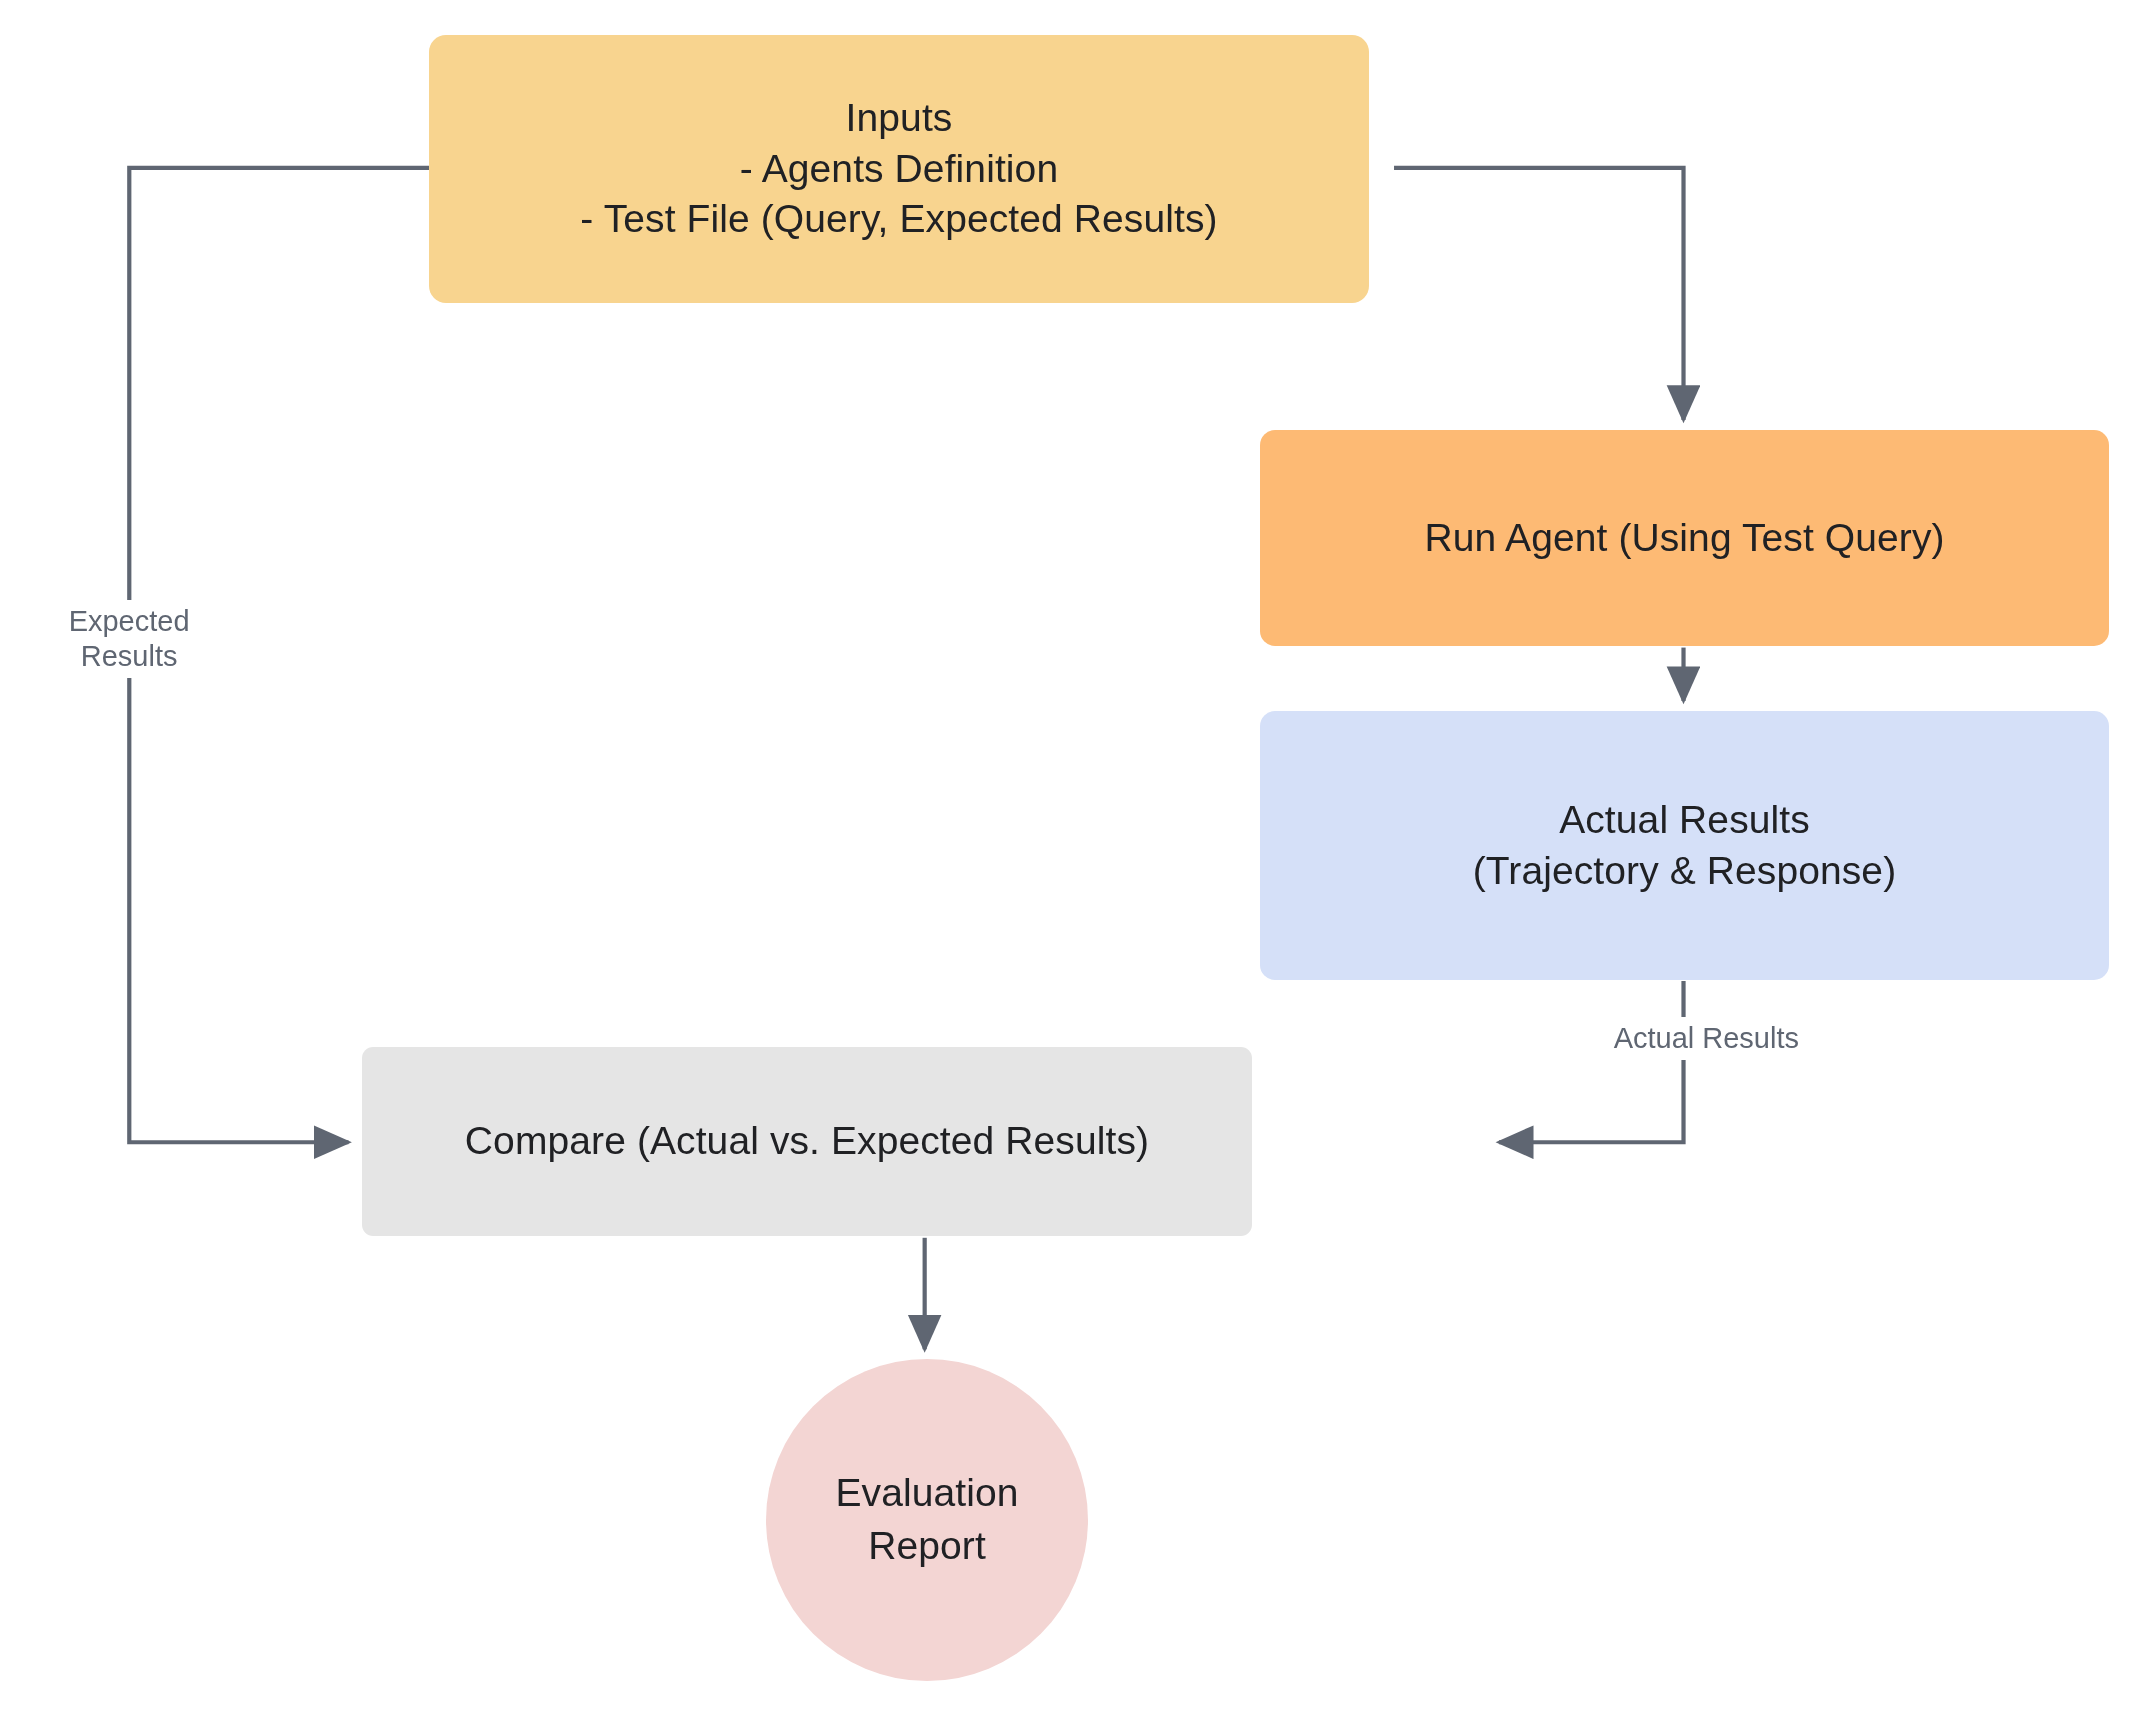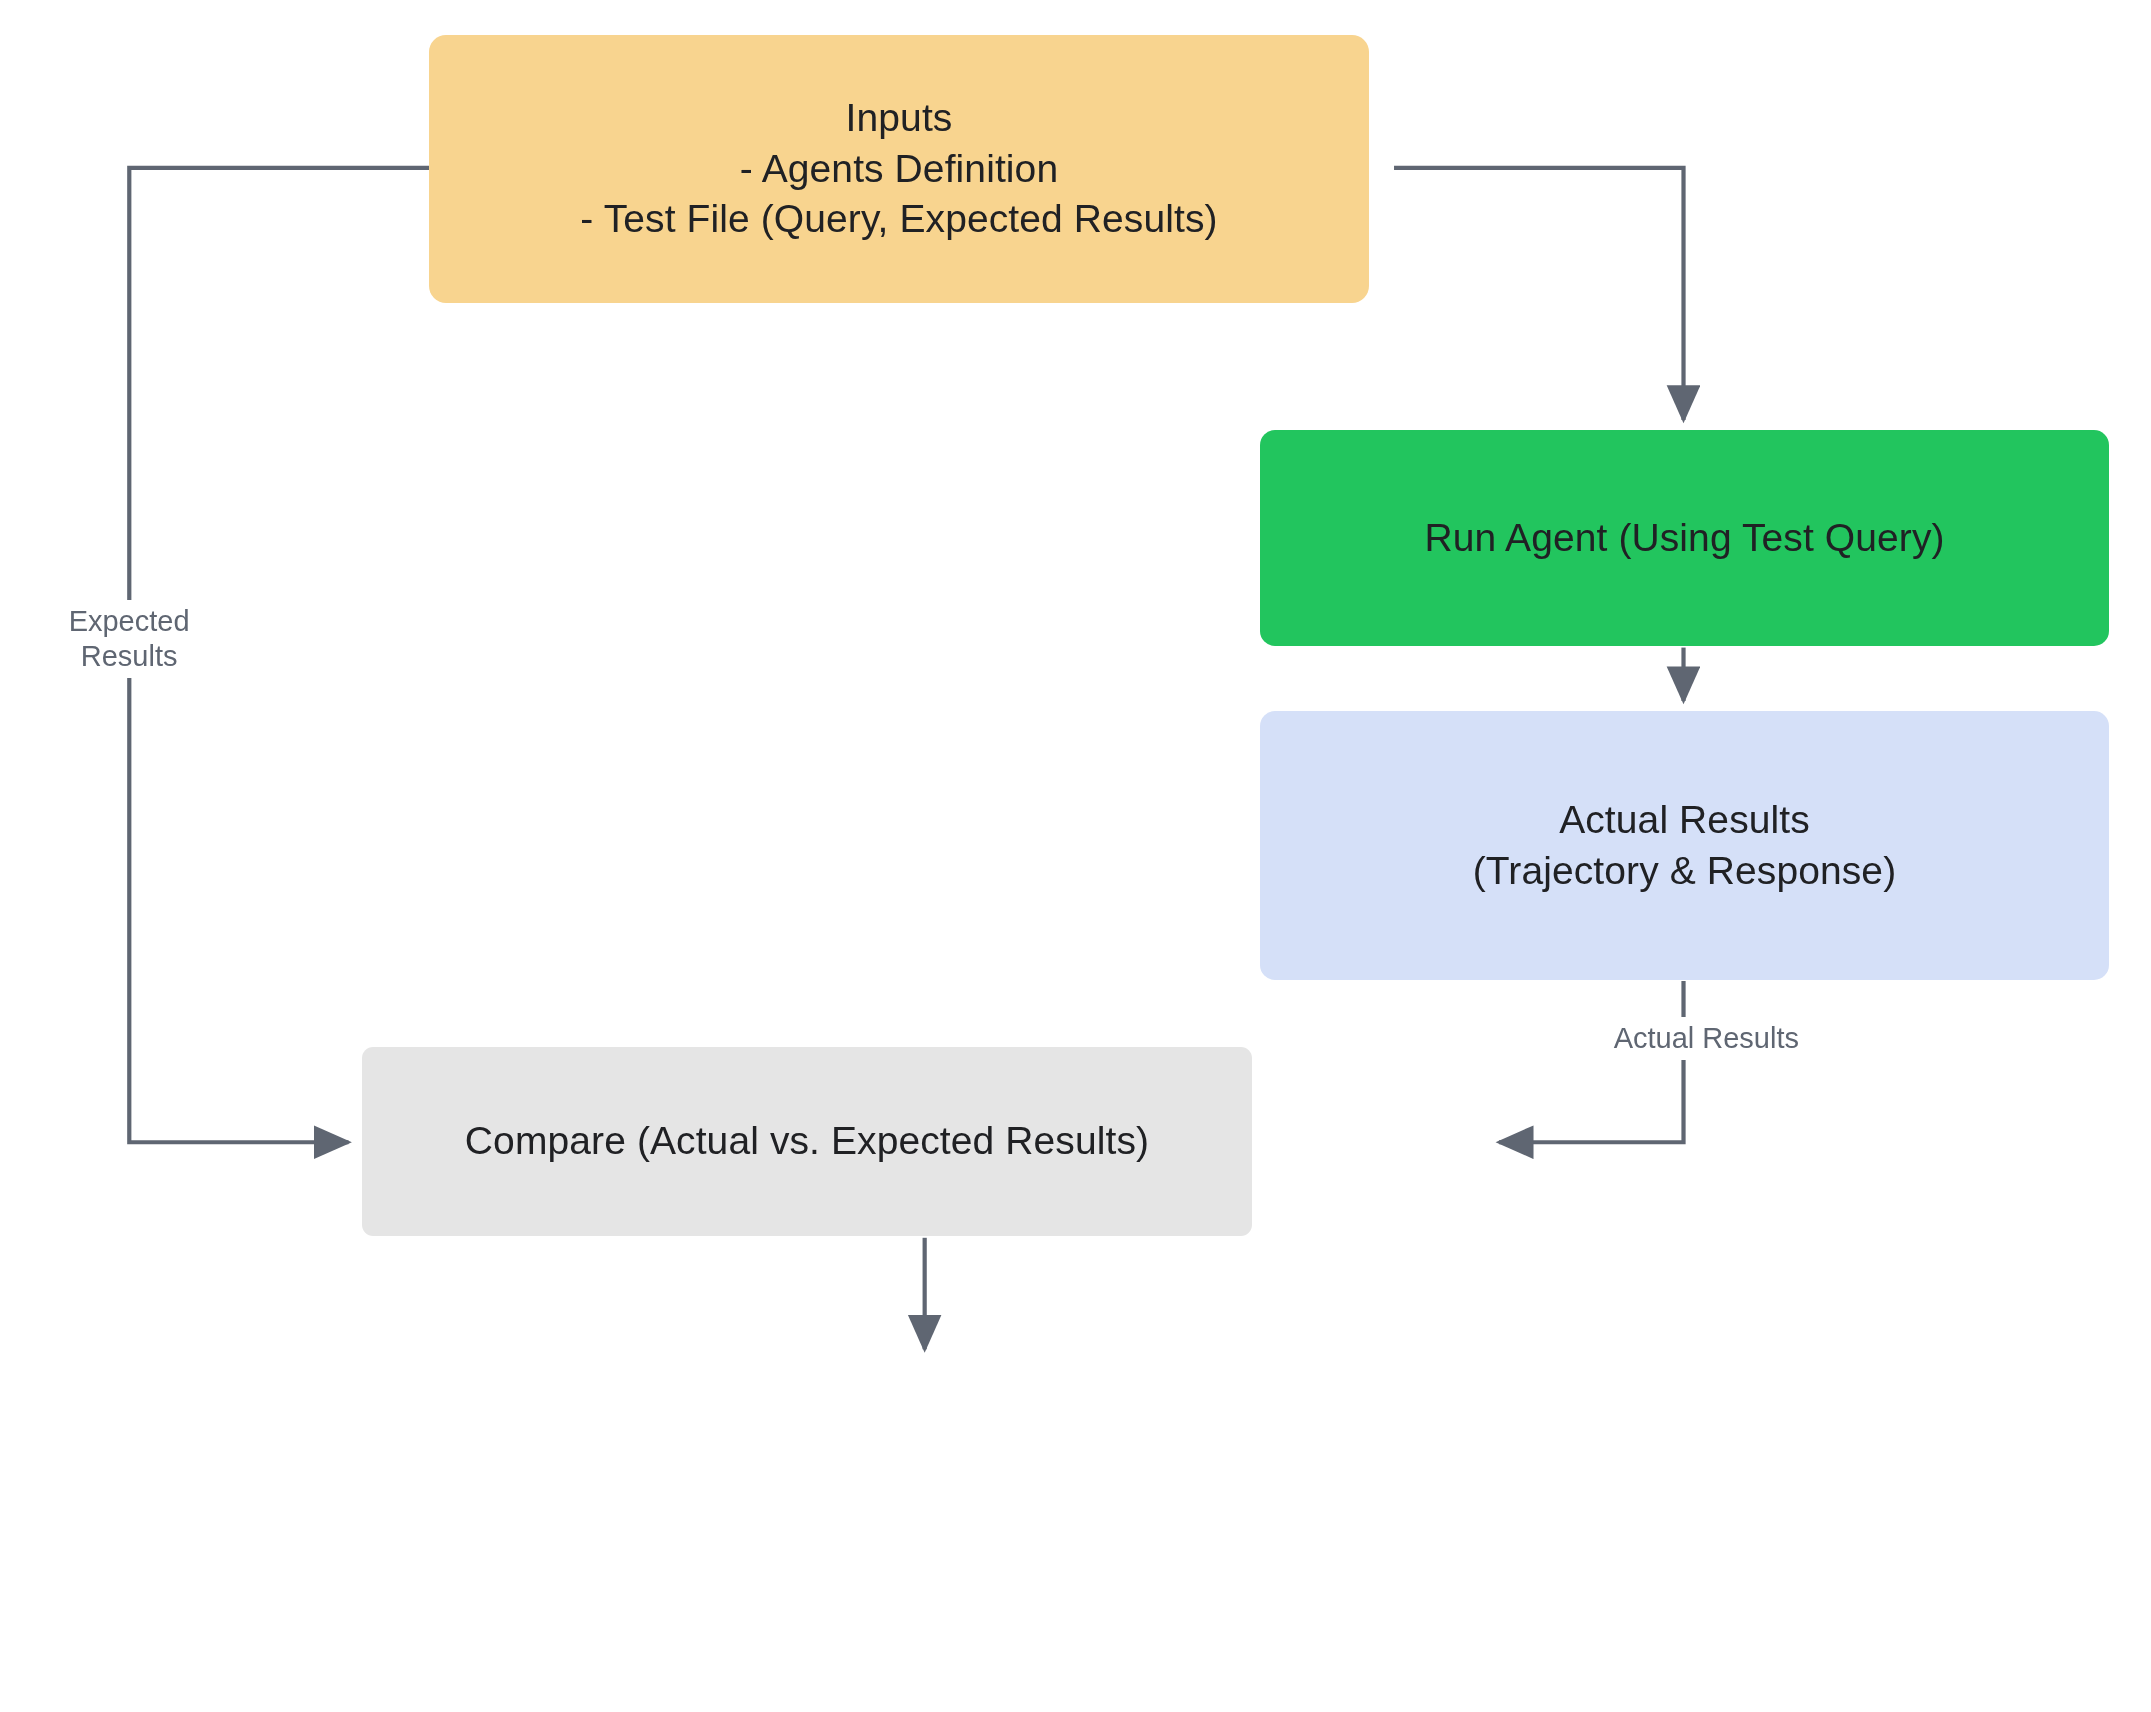--- a/index.html
+++ b/index.html
@@ -46,21 +46,21 @@
     width: 940px;
     height: 268px;
     background: #F8D48F;
     border-radius: 17px;
   }
   #node-run-agent {
     left: 1260px;
     top: 430px;
     width: 849px;
     height: 216px;
-    background: #22c55e;
+    background: #fdba74;
     border-radius: 15px;
   }
   #node-actual-results {
     left: 1260px;
     top: 711px;
     width: 849px;
     height: 269px;
     background: #D5E0F8;
     border-radius: 15px;
   }
@@ -142,20 +142,22 @@
 - Agents Definition
 - Test File (Query, Expected Results)</div>
 
   <div class="node" id="node-run-agent">Run Agent (Using Test Query)</div>
 
   <div class="node" id="node-actual-results">Actual Results
 (Trajectory &amp; Response)</div>
 
   <div class="node" id="node-compare">Compare (Actual vs. Expected Results)</div>
 
+  <div class="node" id="node-evaluation-report">Evaluation
+Report</div>
 
   <div class="edge-label" id="label-expected-results">Expected
 Results</div>
 
   <div class="edge-label" id="label-actual-results">Actual Results</div>
 
 </div>
 
 
 </body></html>

